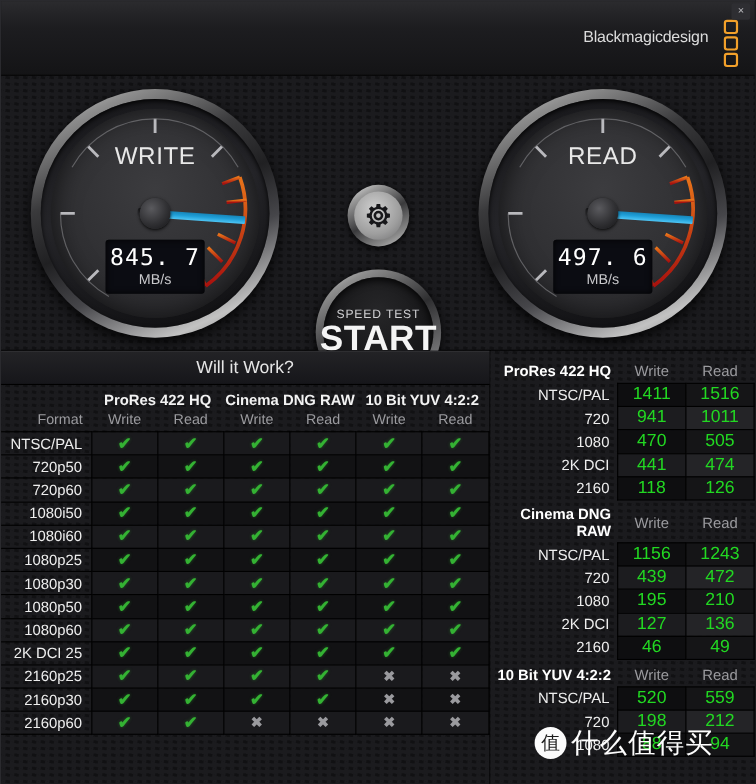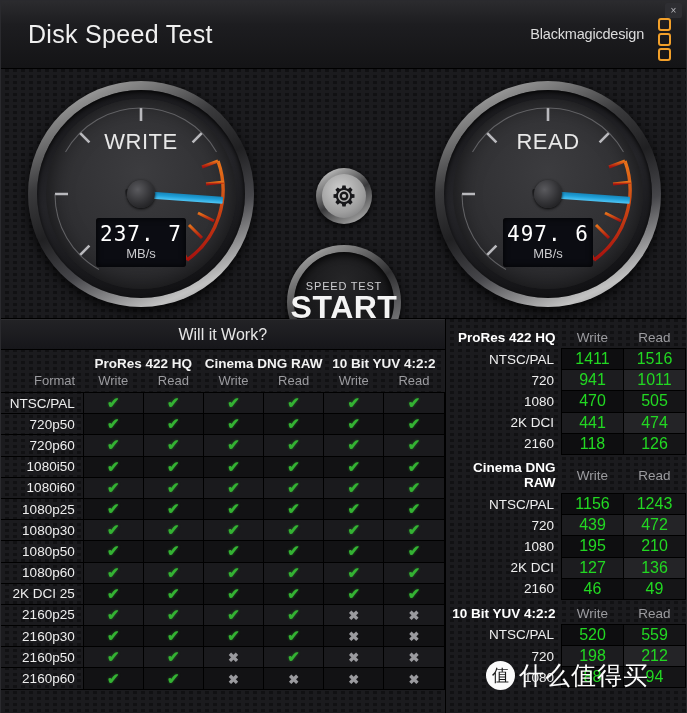--- a/index.html
+++ b/index.html
@@ -256,21 +256,20 @@
     font-size: 25px; color: #fdfdfd; letter-spacing: 1px;
     font-family: "DejaVu Sans", sans-serif;
   }
 </style>
 </head>
 <body>
 
 <div id="app" class="carbon">
 
   <div id="titlebar">
-    <div id="title-text">Disk Speed Test</div>
     <div id="brand">Blackmagicdesign</div>
     <div id="brand-logo">
       <div class="logo-box"></div>
       <div class="logo-box"></div>
       <div class="logo-box"></div>
     </div>
     <div id="close-btn">×</div>
   </div>
 
   <div id="gauge-area" class="carbon">
@@ -305,21 +304,21 @@
               <line x1="141" y1="161" x2="131" y2="140"></line>
             </g>
           </svg>
           <div class="gauge-label">WRITE</div>
           <div class="needle" style="transform: rotate(184deg);">
             <div class="needle-bar"></div>
             <div class="needle-tail"></div>
           </div>
           <div class="needle-hub"></div>
           <div class="readout">
-            <div class="readout-value">237. 7</div>
+            <div class="readout-value">845. 7</div>
             <div class="readout-unit">MB/s</div>
           </div>
         </div>
       </div>
     </div>
 
     <div class="gauge-outer" id="gauge-read">
       <div class="gauge-bezel">
         <div class="gauge-face">
           <svg class="gauge-svg" viewBox="0 0 190 190">
@@ -514,29 +513,20 @@
             <tr>
               <td class="rowlabel">2160p30</td>
               <td><span class="ck">✔</span></td>
               <td><span class="ck">✔</span></td>
               <td><span class="ck">✔</span></td>
               <td><span class="ck">✔</span></td>
               <td><span class="xm">✖</span></td>
               <td><span class="xm">✖</span></td>
             </tr>
             <tr>
-              <td class="rowlabel">2160p50</td>
-              <td><span class="ck">✔</span></td>
-              <td><span class="ck">✔</span></td>
-              <td><span class="xm">✖</span></td>
-              <td><span class="ck">✔</span></td>
-              <td><span class="xm">✖</span></td>
-              <td><span class="xm">✖</span></td>
-            </tr>
-            <tr>
               <td class="rowlabel">2160p60</td>
               <td><span class="ck">✔</span></td>
               <td><span class="ck">✔</span></td>
               <td><span class="xm">✖</span></td>
               <td><span class="xm">✖</span></td>
               <td><span class="xm">✖</span></td>
               <td><span class="xm">✖</span></td>
             </tr>
           </tbody>
       </table>

